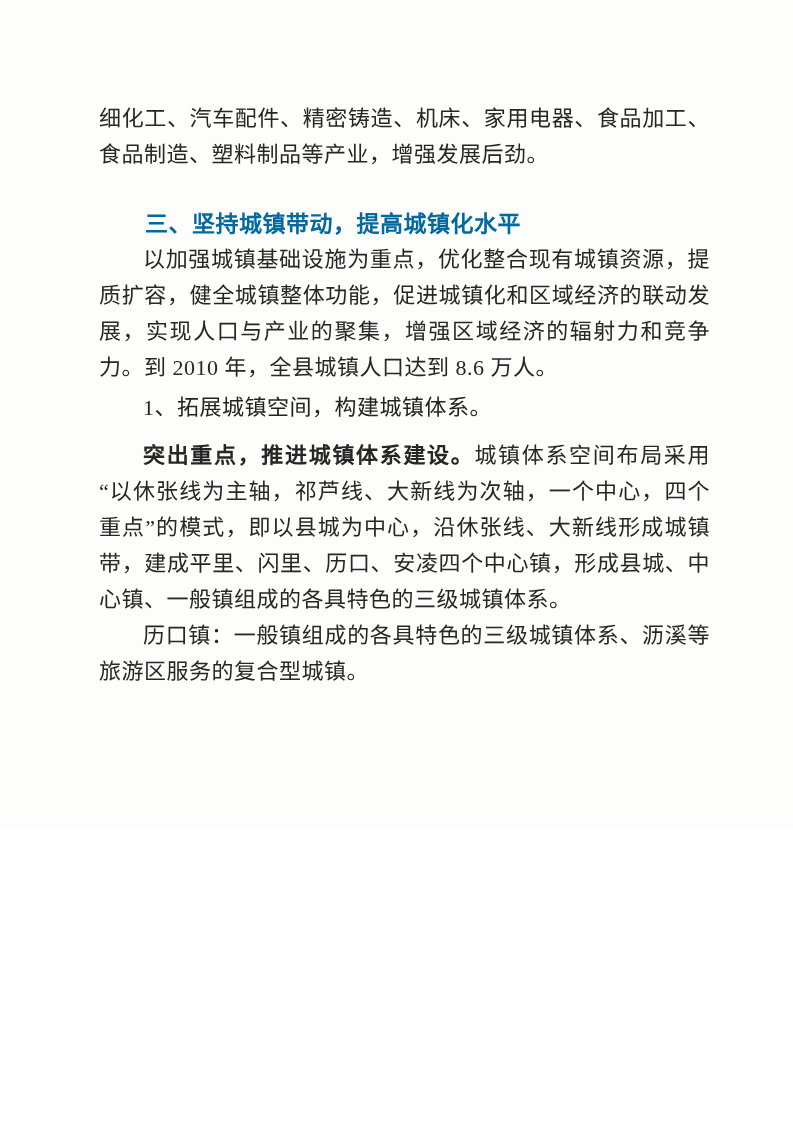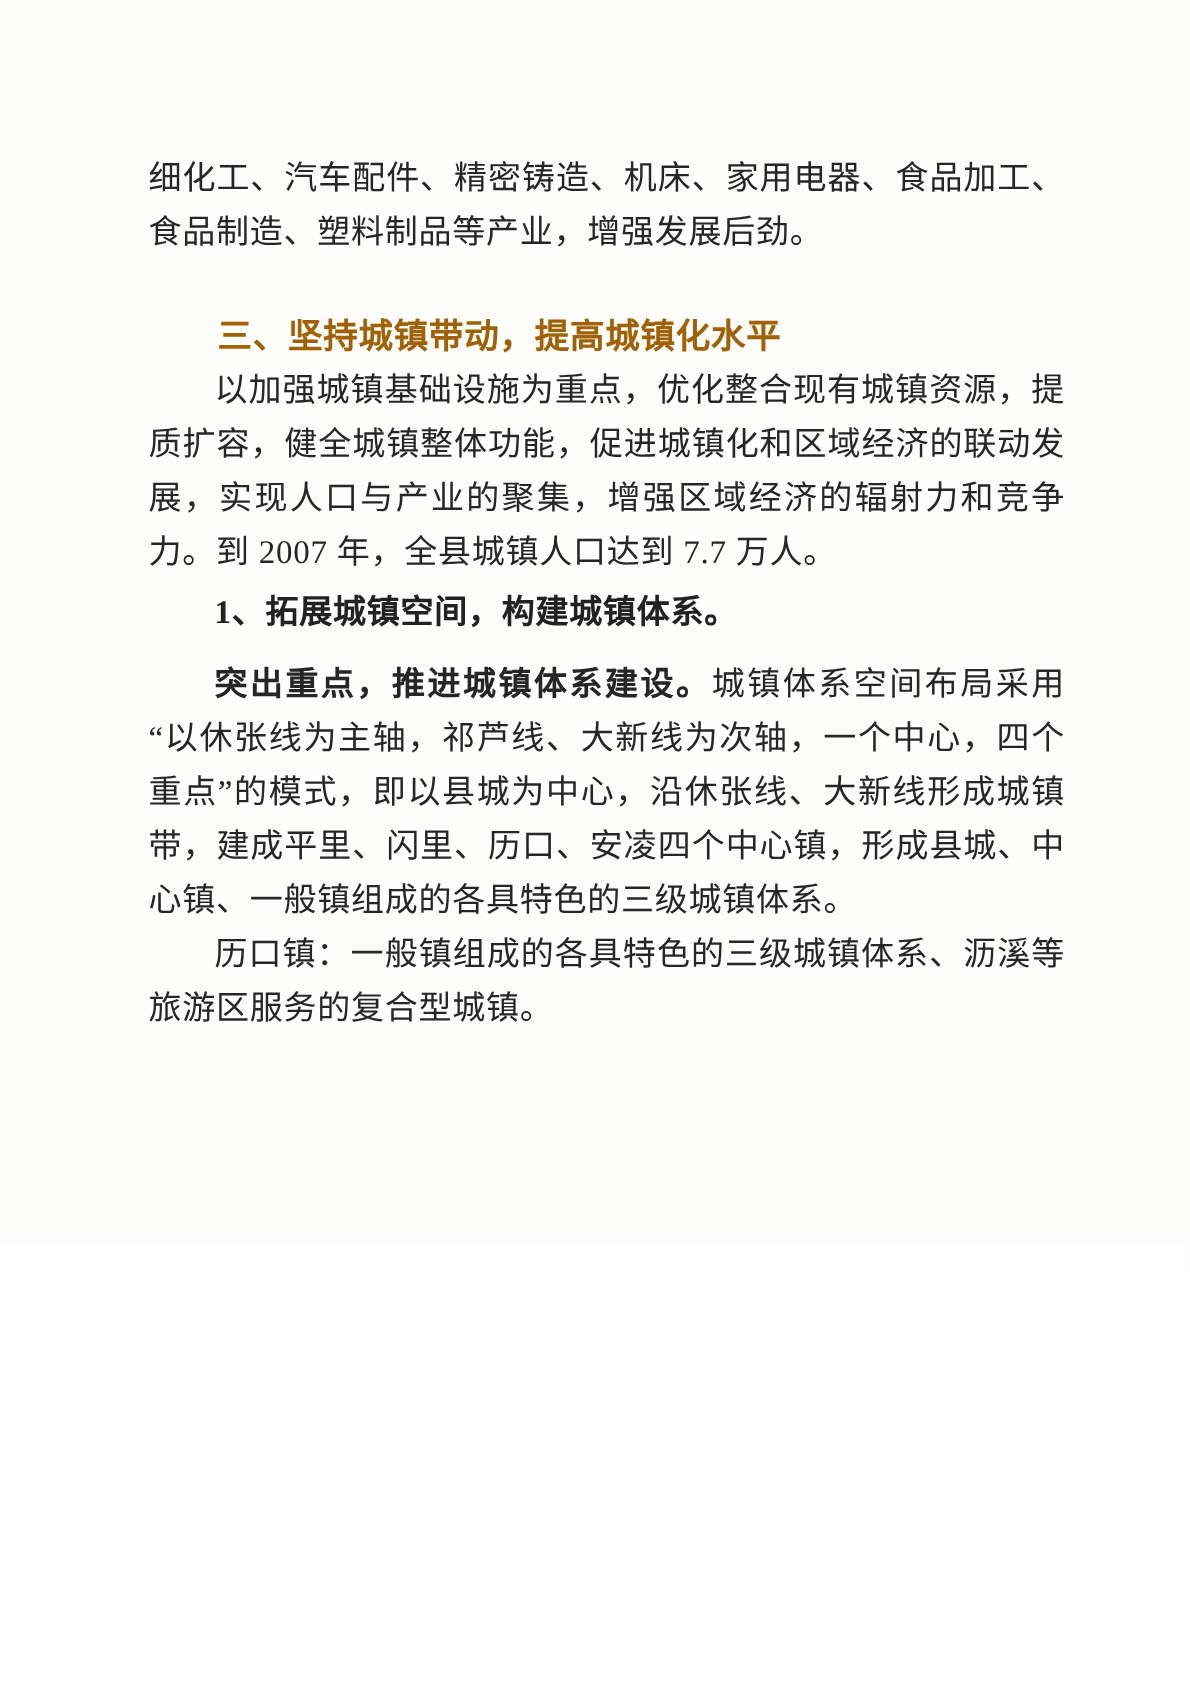--- a/index.html
+++ b/index.html
@@ -37,26 +37,26 @@
     margin-top: 4px;
   }
   .h1 {
     margin: 33px 0 0 0;
     font-family: "Liberation Sans", "DejaVu Sans", sans-serif;
     font-weight: 700;
     font-size: 23px;
     line-height: 36px;
     letter-spacing: 0.5px;
     text-indent: 2em;
-    color: #a16207;
+    color: #0369a1;
   }
   .h2 {
     margin: 4px 0 12px 0;
     font-family: "Liberation Serif", "DejaVu Serif", serif;
-    font-weight: 700;
+    font-weight: 400;
     font-size: 22px;
     line-height: 36px;
     letter-spacing: 0.5px;
     text-indent: 2em;
     color: #222222;
   }
   .lead-bold {
     font-weight: 700;
   }
   sup.sq {
@@ -78,21 +78,21 @@
 </head>
 <body>
 
 <div class="page">
   <div class="content">
 
     <p class="body noindent">细化工、汽车配件、精密铸造、机床、家用电器、食品加工、食品制造、塑料制品等产业，增强发展后劲。</p>
 
     <h2 class="h1">三、坚持城镇带动，提高城镇化水平</h2>
 
-    <p class="body">以加强城镇基础设施为重点，优化整合现有城镇资源，提质扩容，健全城镇整体功能，促进城镇化和区域经济的联动发展，实现人口与产业的聚集，增强区域经济的辐射力和竞争力。到 2007 年，全县城镇人口达到 7.7 万人。</p>
+    <p class="body">以加强城镇基础设施为重点，优化整合现有城镇资源，提质扩容，健全城镇整体功能，促进城镇化和区域经济的联动发展，实现人口与产业的聚集，增强区域经济的辐射力和竞争力。到 2010 年，全县城镇人口达到 8.6 万人。</p>
 
     <h3 class="h2">1、拓展城镇空间，构建城镇体系。</h3>
 
 
     <p class="body gap-sm"><span class="lead-bold">突出重点，推进城镇体系建设。</span><span>城镇体系空间布局采用“以休张线为主轴，祁芦线、大新线为次轴，一个中心，四个重点”的模式，即以县城为中心，沿休张线、大新线形成城镇带，建成平里、闪里、历口、安凌四个中心镇，形成县城、中心镇、一般镇组成的各具特色的三级城镇体系。</span></p>
 
 
 
     <p class="body">历口镇：一般镇组成的各具特色的三级城镇体系、沥溪等旅游区服务的复合型城镇。</p>
 

